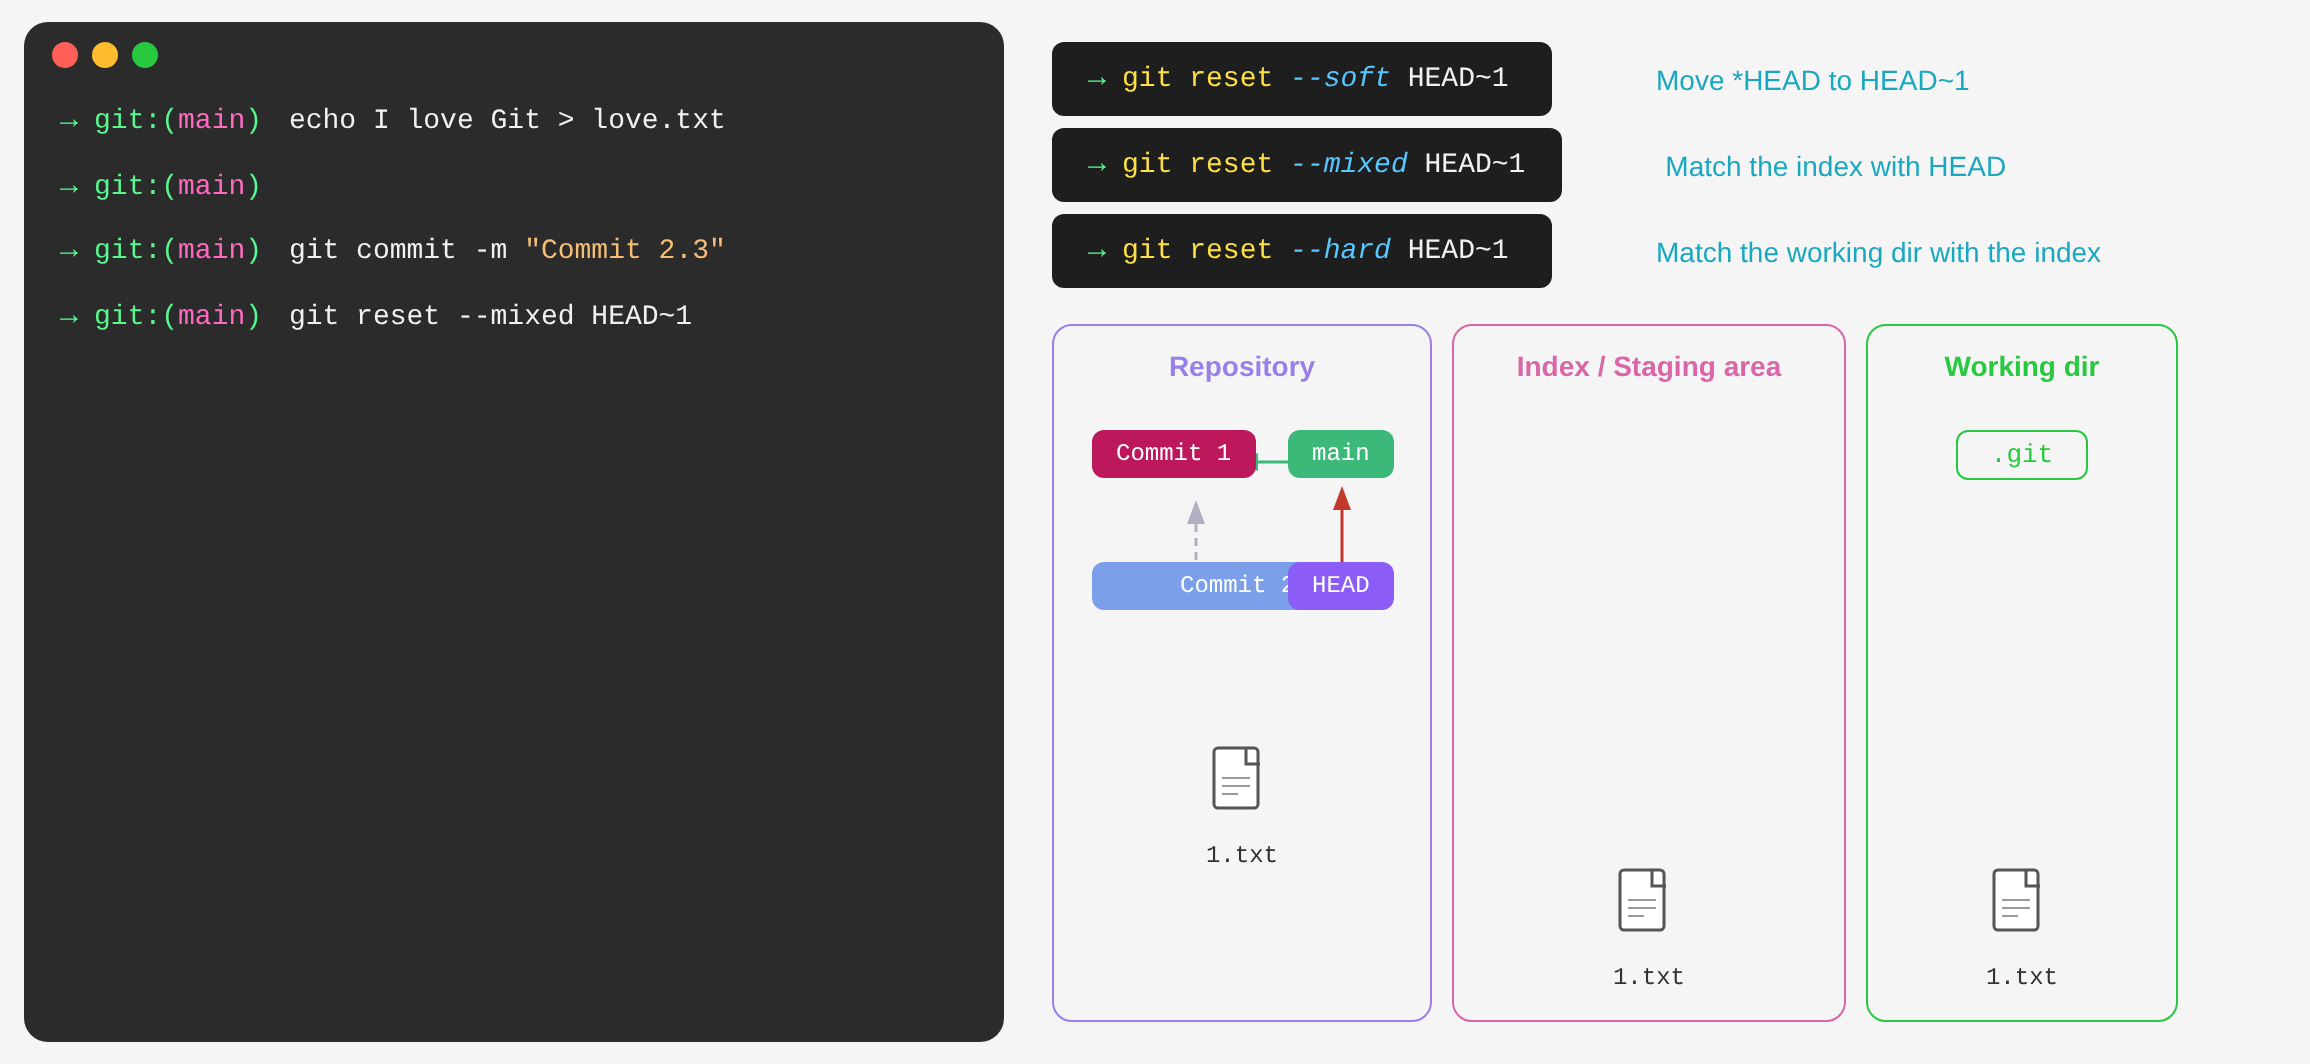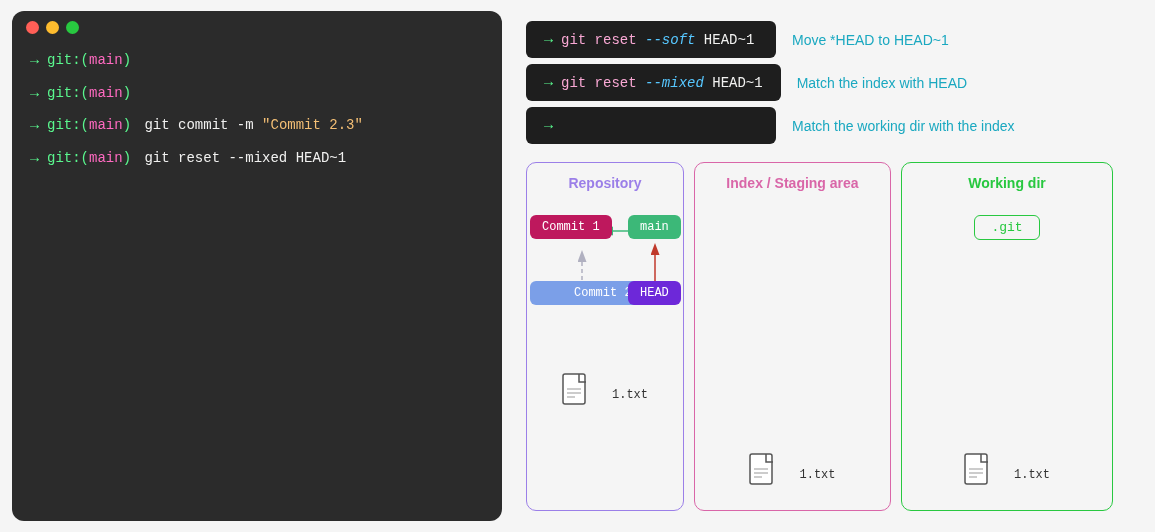--- a/index.html
+++ b/index.html
@@ -89,57 +89,58 @@
     }
     .cmd-arrow {
       color: #5af78e;
       font-size: 15px;
     }
     .cmd-text {
       color: #f1f1f0;
       font-size: 14px;
       font-family: 'Menlo', 'Monaco', 'Courier New', monospace;
     }
-    .cmd-text .git-cmd { color: #f9a8d4; }
+    .cmd-text .git-cmd { color: #fde047; }
     .cmd-text .git-flag { color: #57c7ff; font-style: italic; }
     .cmd-description {
       color: #1aa8c0;
       font-size: 14px;
       font-family: 'Helvetica Neue', Arial, sans-serif;
       font-weight: 500;
+      margin-left: 36px;
     }
 
     
     .diagram-section {
       display: flex;
       gap: 10px;
       flex: 1;
     }
 
     .diagram-box {
       border-radius: 10px;
       padding: 12px 10px 14px 10px;
       display: flex;
       flex-direction: column;
       align-items: center;
       gap: 0;
     }
     .box-repository {
       border: 1.5px solid #9b7fe8;
-      width: 158px;
+      width: 190px;
       min-height: 295px;
     }
     .box-index {
       border: 1.5px solid #d966a8;
       width: 197px;
       min-height: 295px;
     }
     .box-workdir {
       border: 1.5px solid #28c840;
-      width: 212px;
+      width: 156px;
       min-height: 295px;
     }
 
     .box-title {
       font-family: 'Helvetica Neue', Arial, sans-serif;
       font-size: 14px;
       font-weight: 600;
       margin-bottom: 10px;
     }
     .title-repo { color: #9b7fe8; }
@@ -150,35 +151,35 @@
       border-radius: 6px;
       padding: 5px 12px;
       font-size: 12px;
       font-family: 'Menlo', 'Monaco', 'Courier New', monospace;
       color: white;
       font-weight: 500;
     }
     .node-commit1 { background: #be185d; }
     .node-main { background: #3cb878; }
     .node-commit23 { background: #7b9fe8; padding-left: 44px; }
-    .node-head { background: #6d28d9; color: white; }
+    .node-head { background: #8b5cf6; color: white; }
 
     
     .files-area {
       margin-top: auto;
       display: flex;
       justify-content: center;
       gap: 16px;
       padding-top: 12px;
     }
     .file-item {
       display: flex;
-      flex-direction: row;
-      align-items: center;
-      gap: 20px;
+      flex-direction: column;
+      align-items: center;
+      gap: 4px;
     }
     .file-icon {
       font-size: 28px;
       color: #555;
       line-height: 1;
     }
     .file-label {
       font-size: 12px;
       color: #333;
       font-family: 'Menlo', 'Monaco', 'Courier New', monospace;
@@ -211,20 +212,21 @@
     <div class="dot dot-yellow"></div>
     <div class="dot dot-green"></div>
   </div>
   <div class="terminal-body">
 
     <div class="terminal-line">
       <span class="arrow-green">→</span>
       <span style="color:#5af78e">git:(</span>
         <span style="color:#ff6ac1">main</span>
         <span style="color:#5af78e">)</span>
+      <span style="color:#f1f1f0;margin-left:5px">&nbsp;echo I love Git &gt; love.txt</span>
     </div>
 
     <div class="terminal-line">
       <span class="arrow-green">→</span>
       <span style="color:#5af78e">git:(</span>
         <span style="color:#ff6ac1">main</span>
         <span style="color:#5af78e">)</span>
     </div>
 
     <div class="terminal-line">
@@ -265,20 +267,23 @@
         <span class="cmd-text">
           <span class="git-cmd">git reset</span> <span class="git-flag">--mixed</span> HEAD~1
         </span>
       </div>
       <span class="cmd-description">Match the index with HEAD</span>
     </div>
 
     <div class="command-row">
       <div class="cmd-button">
         <span class="cmd-arrow">→</span>
+        <span class="cmd-text">
+          <span class="git-cmd">git reset</span> <span class="git-flag">--hard</span> HEAD~1
+        </span>
       </div>
       <span class="cmd-description">Match the working dir with the index</span>
     </div>
   </div>
 
   <div class="diagram-section">
 
     <div class="diagram-box box-repository">
       <span class="box-title title-repo">Repository</span>
 

